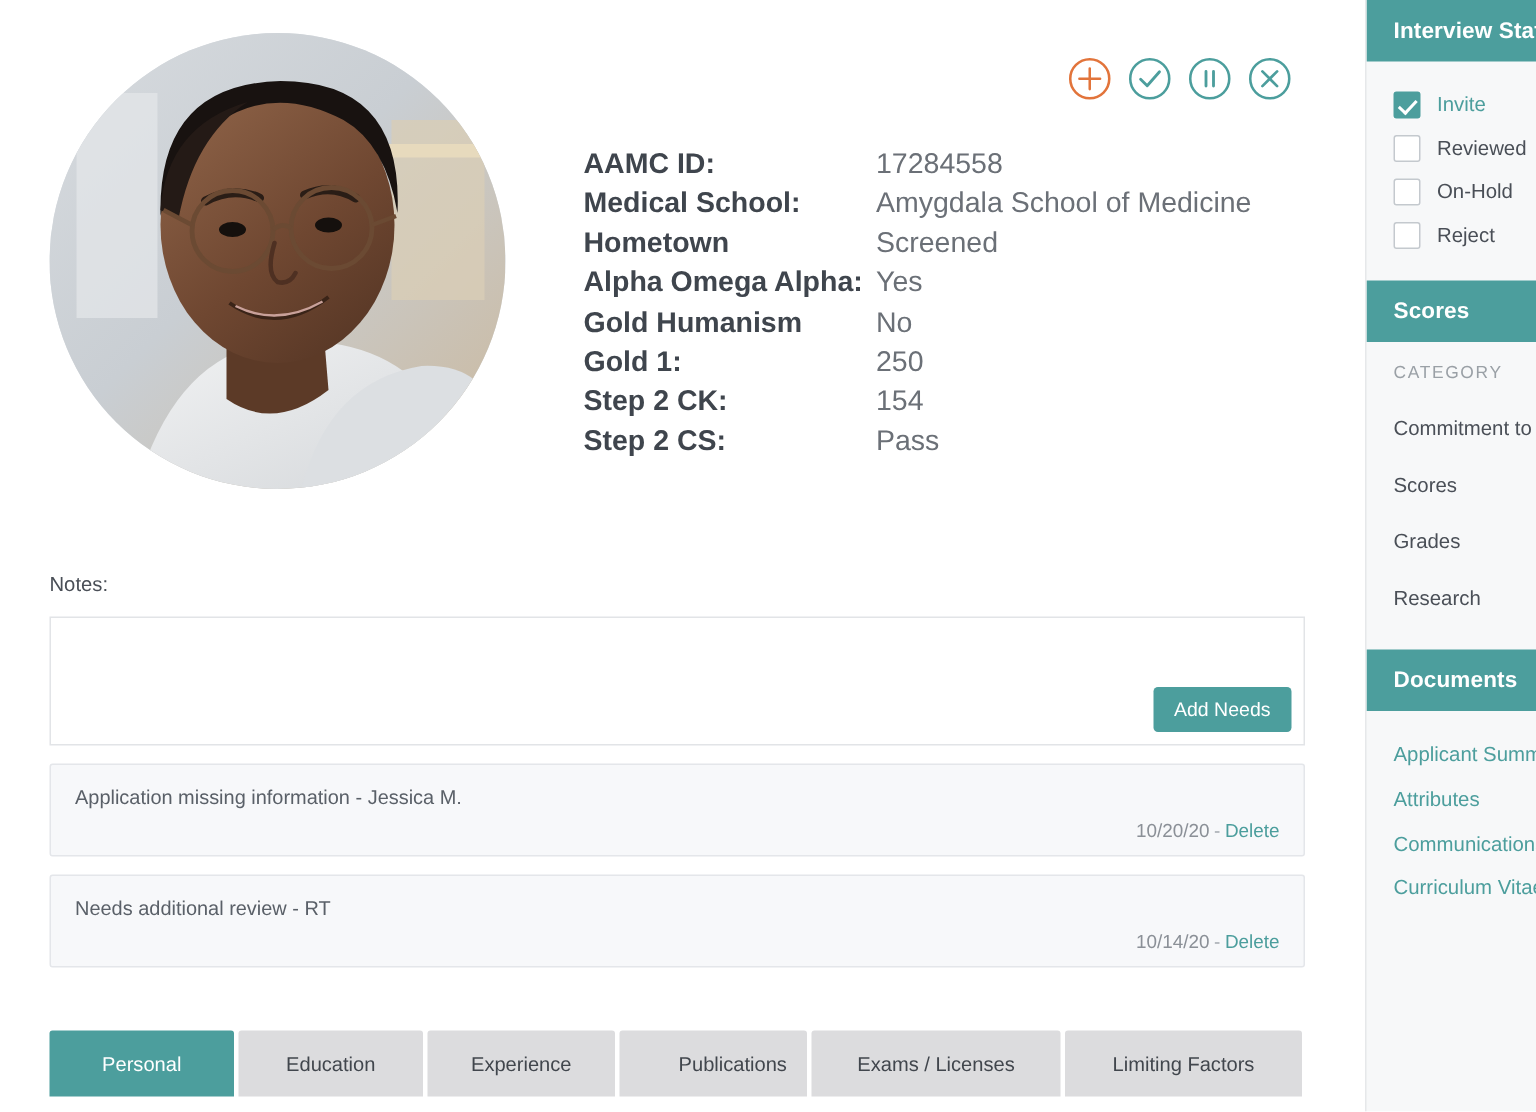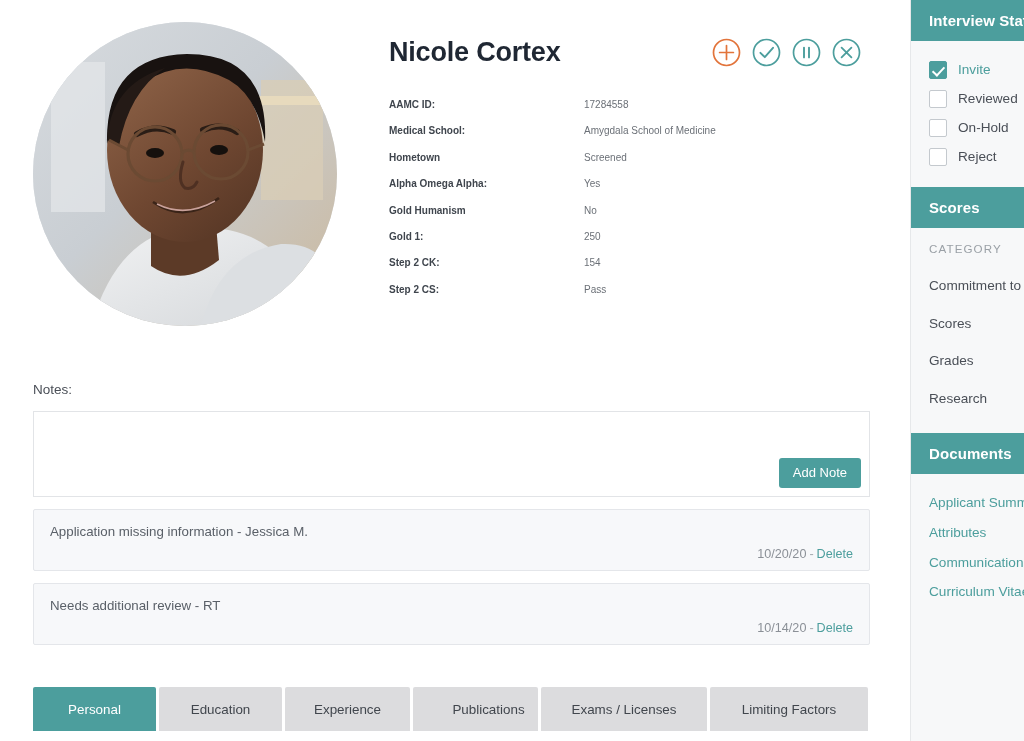--- a/index.html
+++ b/index.html
@@ -78,21 +78,21 @@
     gap: 11px;
   }
   .action-icons svg { display: block; cursor: pointer; }
 
   
   .details { margin-top: 20px; }
   .detail-row {
     display: flex;
     height: 26.4px;
     align-items: flex-start;
-    font-size: 10px;
+    font-size: 19px;
   }
   .detail-label {
     width: 195px;
     flex: 0 0 195px;
     font-weight: bold;
     color: #3f454d;
   }
   .detail-value { color: #6b7077; }
 
   
@@ -318,21 +318,20 @@
 
           <path d="M120 180 Q152 200 186 176 Q162 192 138 188 Z" fill="#ffffff"></path>
           <path d="M120 180 Q152 202 186 176" stroke="#3a2418" stroke-width="2.6" fill="none"></path>
           <path d="M124 182 Q152 196 182 179" stroke="#c9a19a" stroke-width="1.6" fill="none"></path>
         </svg>
       </div>
 
       <div class="profile-body">
 
         <div class="name-row">
-          <div class="applicant-name">Nicole Cortex</div>
 
           <div class="action-icons">
             <span title="Add">
               <svg width="29" height="29" viewBox="0 0 29 29">
                 <circle cx="14.5" cy="14.5" r="13" fill="none" stroke="#e2743b" stroke-width="1.7"></circle>
                 <path d="M14.5 7.6 L14.5 21.4 M7.6 14.5 L21.4 14.5" stroke="#e2743b" stroke-width="1.7" stroke-linecap="round"></path>
               </svg>
             </span>
             <span title="Accept">
               <svg width="29" height="29" viewBox="0 0 29 29">
@@ -390,21 +389,21 @@
             </div>
           </div>
       </div>
     </div>
 
     <div class="notes-section">
       <div class="notes-label">Notes:</div>
 
       <div class="note-input-box">
         <textarea class="note-textarea" placeholder="" style=""></textarea>
-        <button class="add-note-btn">Add Note</button>
+        <button class="add-note-btn">Add Needs</button>
       </div>
 
       <div id="note-list">
           <div class="note-card">
             <div class="note-text">Application missing information - Jessica M.</div>
             <div class="note-meta"><span>10/20/20</span><span class="sep">-</span><a class="note-delete">Delete</a></div>
           </div>
           <div class="note-card">
             <div class="note-text">Needs additional review - RT</div>
             <div class="note-meta"><span>10/14/20</span><span class="sep">-</span><a class="note-delete">Delete</a></div>

